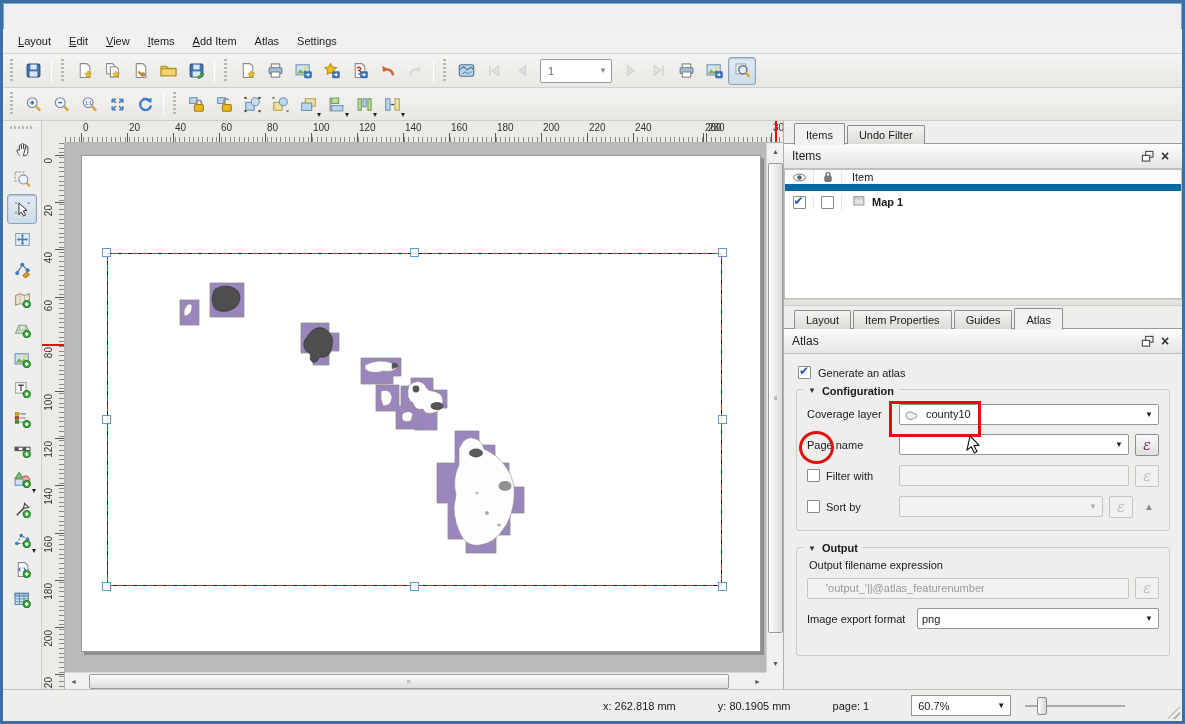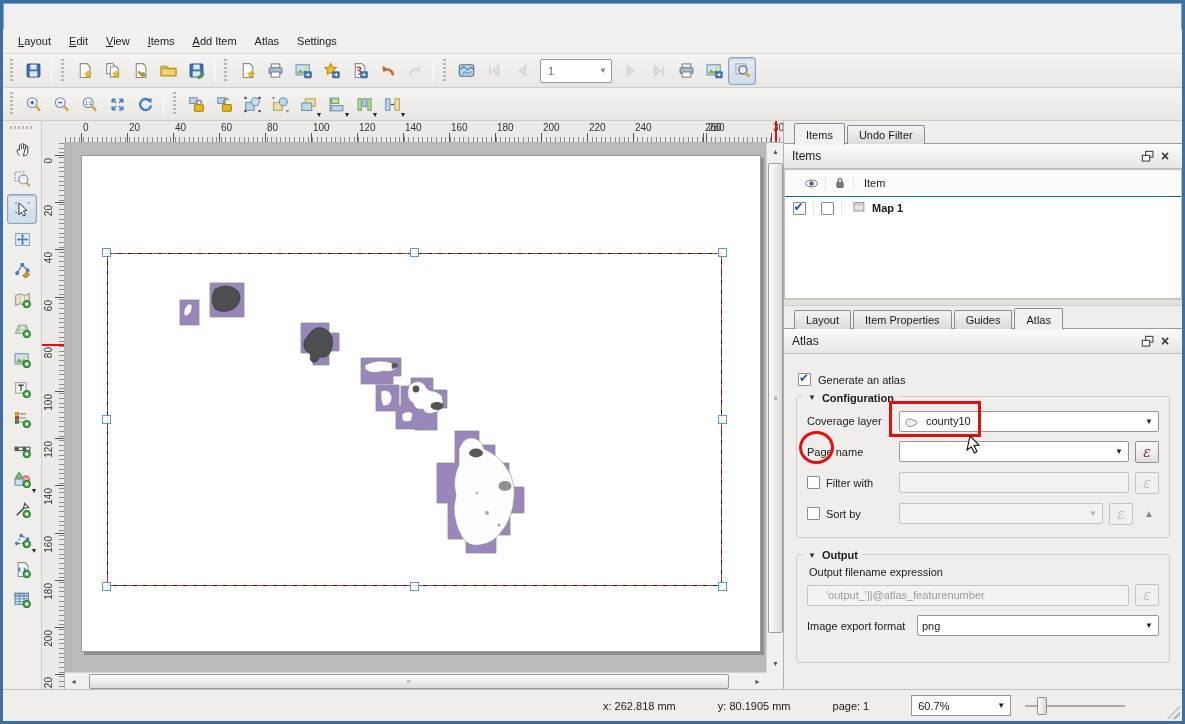--- a/index.html
+++ b/index.html
@@ -91,31 +91,31 @@
   .tab { position:relative; padding:3px 11px 3px; border:1px solid #898c95; border-bottom:none;
     background:linear-gradient(180deg,#f4f3f1,#dddbd8); border-radius:2px 2px 0 0; margin-right:2px; z-index:1; }
   .tab.active { background:#f2f1ef; padding-top:5px; z-index:2; margin-bottom:-1px; border-bottom:1px solid #f2f1ef; }
   .paneltitle { height:25px; background:linear-gradient(180deg,#fcfcfc,#e6e5e3); border-bottom:1px solid #c2c0bd;
     display:flex; align-items:center; padding:0 8px; font-size:12px; }
   .paneltitle .sp { flex:1; }
   .ptbtn { width:18px; height:18px; display:flex; align-items:center; justify-content:center; color:#333; }
   .ptbtn.x { font-size:14px; font-weight:bold; }
   
   #itemstable { background:#fff; border:1px solid #c2c0bd; margin:0; height:130px; }
-  #itemstable .hd { display:flex; align-items:center; height:27px; border-bottom:1px solid #0369a1; background:#fbfbfb;padding-left:12px; }
+  #itemstable .hd { display:flex; align-items:center; height:21px; border-bottom:7px solid #0369a1; background:#fbfbfb; }
   #itemstable .hd .c1,#itemstable .row .c1 { width:28px; display:flex; justify-content:center; }
   #itemstable .hd .c2,#itemstable .row .c2 { width:28px; display:flex; justify-content:center; border-left:1px solid #e4e4e4; }
   #itemstable .hd .c3,#itemstable .row .c3 { flex:1; padding-left:10px; border-left:1px solid #e4e4e4; display:flex; align-items:center; gap:6px;}
   #itemstable .row { display:flex; align-items:center; height:22px; }
   .cb { width:13px; height:13px; border:1px solid #8b8b8b; background:#fff; position:relative; border-radius:1px; }
   .cb.on::after { content:"✔"; position:absolute; left:0px; top:-3px; font-size:12px; color:#2456a8; }
   #splitter { height:7px; background:#e4e2df; border-top:1px solid #cfcdca; border-bottom:1px solid #cfcdca; }
   
   #atlasbody { padding:8px 12px 0 12px; height:336px; overflow:hidden; }
-  .checkrow { display:flex; align-items:center; gap:7px; margin:11px 0 10px 2px; }
+  .checkrow { display:flex; align-items:center; gap:7px; margin:4px 0 10px 2px; }
   .groupbox { border:1px solid #cdcbc8; border-radius:3px; padding:2px 10px 10px 10px; margin-bottom:16px; position:relative; }
   .gtitle { position:relative; top:-9px; left:-4px; background:#efeeec; display:inline-flex; align-items:center; gap:6px;
     font-weight:bold; padding:0 5px; }
   .gtitle .tri { font-size:8px; color:#333; }
   .frow { display:flex; align-items:center; margin-bottom:9px; gap:6px; }
   .frow .lbl { width:86px; flex:none; }
   .frow .lblcb { width:86px; flex:none; display:flex; align-items:center; gap:6px; }
   .combo { flex:1; height:21px; border:1px solid #989693; background:#fff; border-radius:2px;
     display:flex; align-items:center; overflow:hidden; }
   .combo .cicon { width:22px; display:flex; justify-content:center; }

